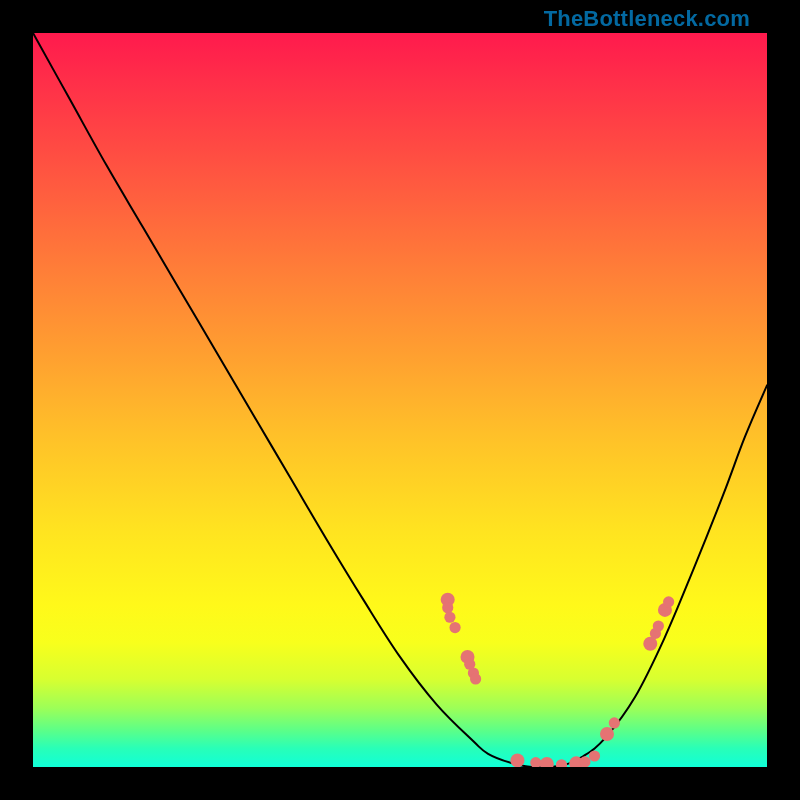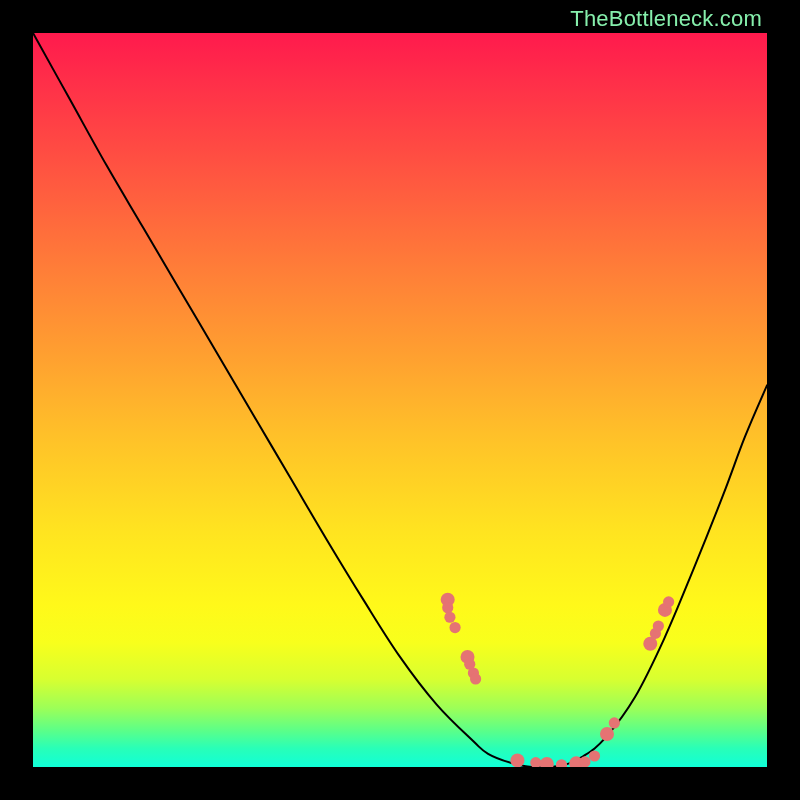--- a/index.html
+++ b/index.html
@@ -35,24 +35,24 @@
       #d8ff30 88%,
       #9cff58 92%,
       #5cff88 95%,
       #28ffb8 97.5%,
       #10ffd8 100%
     );
   }
   .watermark {
     position: absolute;
     top: 6px;
-    right: 38px;
-    color: #86efac;
+    right: 50px;
+    color: #0369a1;
     font-size: 22px;
-    font-weight: 400;
+    font-weight: 700;
     letter-spacing: 0.2px;
     user-select: none;
   }
   svg.chart {
     position: absolute;
     inset: 0;
     width: 734px;
     height: 734px;
     overflow: visible;
   }

